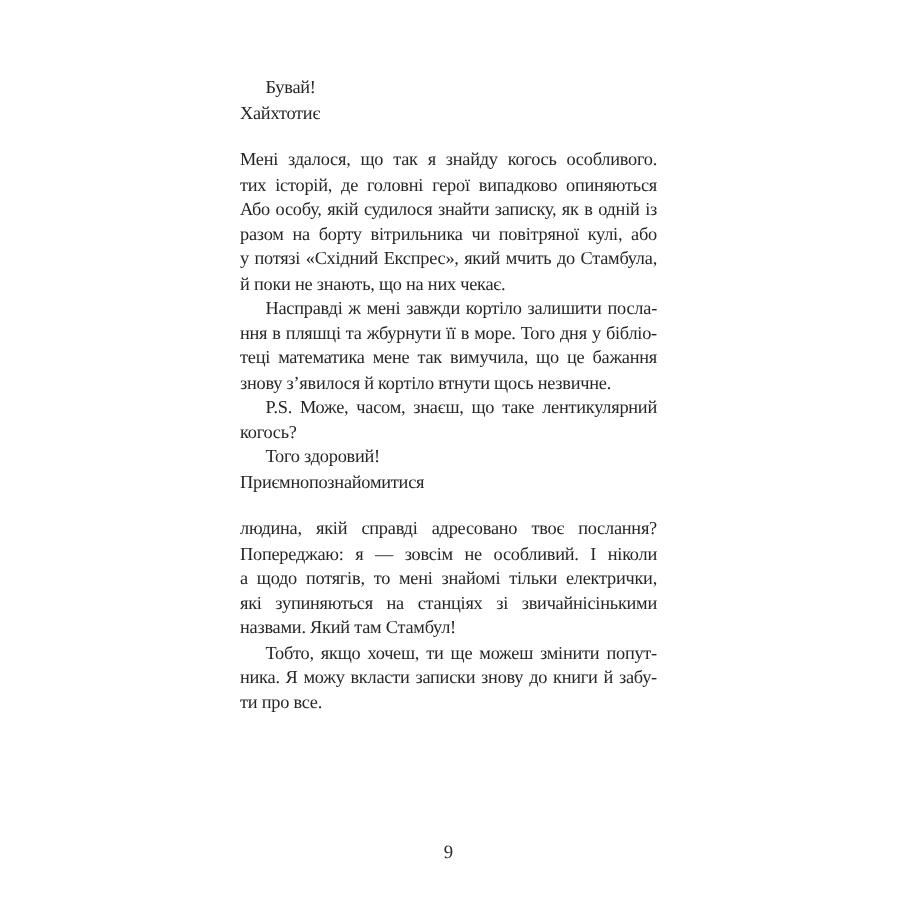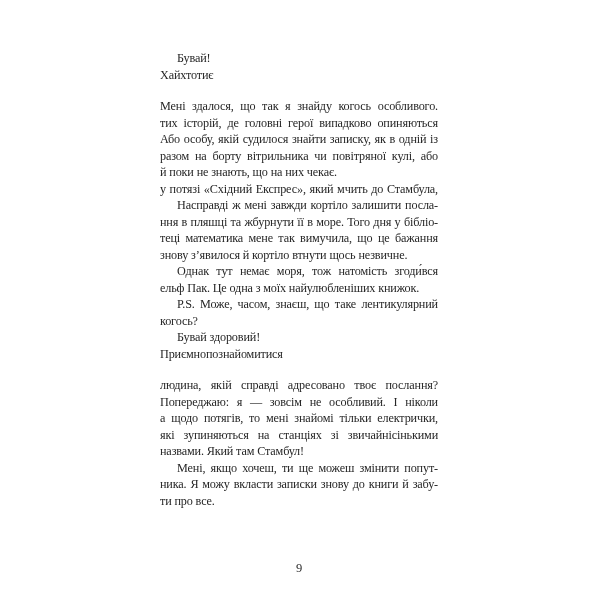--- a/index.html
+++ b/index.html
@@ -63,49 +63,45 @@
       <div class="para">
         <div class="line plain first-indent">Бувай!</div>
         <div class="line plain">Хайхтотиє</div>
       </div>
       <div class="section-gap"></div>
       <div class="para">
         <div class="line">Мені здалося, що так я знайду когось особливого.</div>
         <div class="line">тих історій, де головні герої випадково опиняються</div>
         <div class="line">Або особу, якій судилося знайти записку, як в одній із</div>
         <div class="line">разом на борту вітрильника чи повітряної кулі, або</div>
+        <div class="line">у потязі «Східний Експрес», який мчить до Стамбула,</div>
         <div class="line last-line">й поки не знають, що на них чекає.</div>
-        <div class="line">у потязі «Східний Експрес», який мчить до Стамбула,</div>
       </div>
       <div class="para">
         <div class="line first-indent">Насправді ж мені завжди кортіло залишити посла-</div>
         <div class="line">ння в пляшці та жбурнути її в море. Того дня у бібліо-</div>
         <div class="line">теці математика мене так вимучила, що це бажання</div>
         <div class="line last-line">знову з’явилося й кортіло втнути щось незвичне.</div>
       </div>
       <div class="para">
-        <div class="line first-indent">Однак тут немає моря, тож натомість згоди́вся</div>
-        <div class="line last-line">ельф Пак. Це одна з моїх найулюбленіших книжок.</div>
-      </div>
-      <div class="para">
         <div class="line first-indent">P.S. Може, часом, знаєш, що таке лентикулярний</div>
         <div class="line last-line">когось?</div>
       </div>
       <div class="para">
-        <div class="line plain first-indent">Бувай здоровий!</div>
+        <div class="line plain first-indent">Того здоровий!</div>
         <div class="line plain">Приємнопознайомитися</div>
       </div>
       <div class="section-gap"></div>
       <div class="para">
         <div class="line">людина, якій справді адресовано твоє послання?</div>
         <div class="line">Попереджаю: я — зовсім не особливий. І ніколи</div>
         <div class="line">а щодо потягів, то мені знайомі тільки електрички,</div>
         <div class="line">які зупиняються на станціях зі звичайнісінькими</div>
         <div class="line last-line">назвами. Який там Стамбул!</div>
       </div>
       <div class="para">
-        <div class="line first-indent">Мені, якщо хочеш, ти ще можеш змінити попут-</div>
+        <div class="line first-indent">Тобто, якщо хочеш, ти ще можеш змінити попут-</div>
         <div class="line">ника. Я можу вкласти записки знову до книги й забу-</div>
         <div class="line last-line">ти про все.</div>
       </div>
     </div>
   <div class="page-number">9</div>
 </div>
 
 </body></html>

